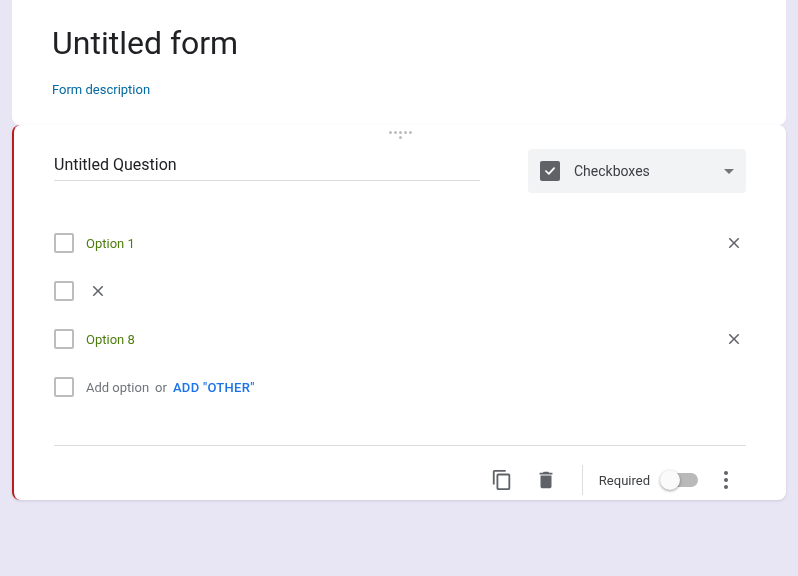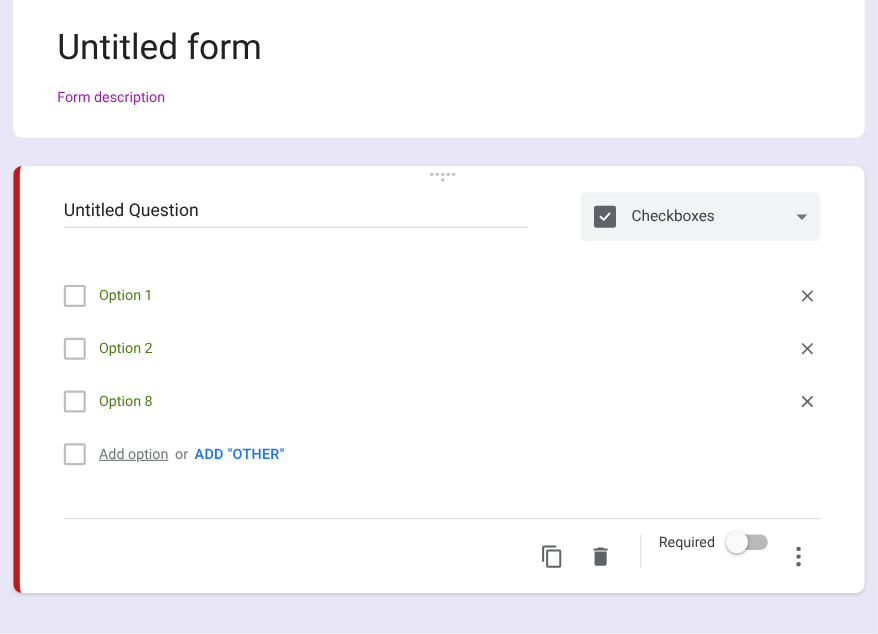--- a/index.html
+++ b/index.html
@@ -12,37 +12,37 @@
   background: #e8e6f5;
   width: 798px;
   height: 576px;
   overflow: hidden;
   padding: 0 12px;
 }
 .form-header {
   background: #fff;
   border-radius: 0 0 8px 8px;
   padding: 24px 40px 28px 40px;
-  margin-bottom: 26px;
+  margin-bottom: 0;
 }
 .form-title {
   font-size: 32px;
   font-weight: 400;
   color: #202124;
   margin-bottom: 20px;
 }
 .form-description {
   font-size: 13px;
-  color: #a21caf;
+  color: #0369a1;
   font-weight: 400;
 }
 .question-card {
   background: #fff;
   border-radius: 8px;
-  border-left: 6px solid #b91c1c;
+  border-left: 2px solid #b91c1c;
   box-shadow: 0 1px 3px rgba(0,0,0,0.12);
   padding: 0;
 }
 .drag-handle {
   display: flex;
   justify-content: center;
   padding: 6px 0 4px 0;
   cursor: move;
 }
 .drag-dots {
@@ -149,41 +149,40 @@
   height: 18px;
 }
 .add-row {
   display: flex;
   align-items: center;
   height: 48px;
 }
 .add-option-text {
   font-size: 13px;
   color: #70757a;
-  text-decoration: underline;
 }
 .or-text {
   font-size: 13px;
   color: #70757a;
   margin: 0 6px;
   text-align: center;
 }
 .add-other {
   font-size: 13px;
   color: #1a73e8;
   font-weight: 500;
   letter-spacing: 0.3px;
   cursor: pointer;
 }
 .question-footer {
   border-top: 1px solid #dadce0;
   margin: 34px 40px 0 40px;
-  padding: 14px 0 13px 0;
-  display: flex;
-  align-items: flex-start;
+  padding: 14px 0 0 0;
+  display: flex;
+  align-items: center;
   justify-content: flex-end;
   gap: 4px;
 }
 .footer-icon-btn {
   width: 40px;
   height: 40px;
   display: flex;
   align-items: center;
   justify-content: center;
   cursor: pointer;
@@ -286,21 +285,20 @@
         <div class="checkbox-empty"></div>
         <div class="option-label">Option 1</div>
         <div class="remove-btn">
           <svg viewBox="0 0 24 24">
               <path fill="currentColor" d="M19 6.41L17.59 5 12 10.59 6.41 5 5 6.41 10.59 12 5 17.59 6.41 19 12 13.41 17.59 19 19 17.59 13.41 12z"></path>
             </svg>
         </div>
       </div>
       <div class="option-row">
         <div class="checkbox-empty"></div>
-        <div class="option-label">Option 2</div>
         <div class="remove-btn">
           <svg viewBox="0 0 24 24">
               <path fill="currentColor" d="M19 6.41L17.59 5 12 10.59 6.41 5 5 6.41 10.59 12 5 17.59 6.41 19 12 13.41 17.59 19 19 17.59 13.41 12z"></path>
             </svg>
         </div>
       </div>
       <div class="option-row">
         <div class="checkbox-empty"></div>
         <div class="option-label">Option 8</div>
         <div class="remove-btn">

